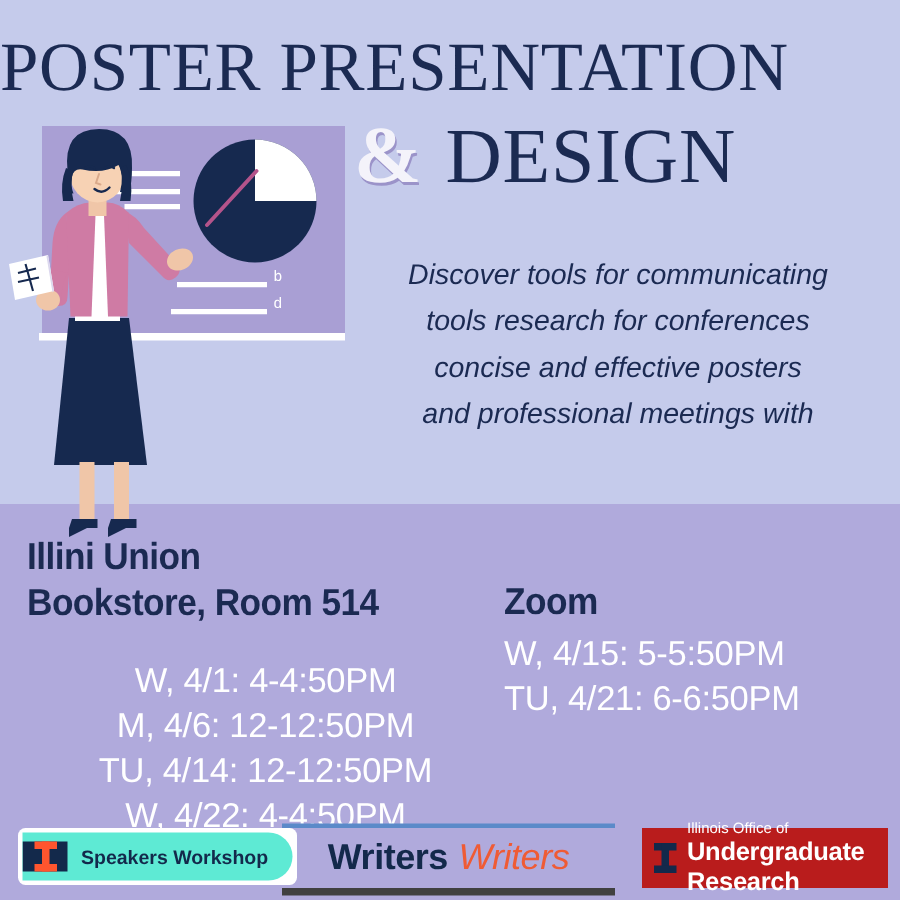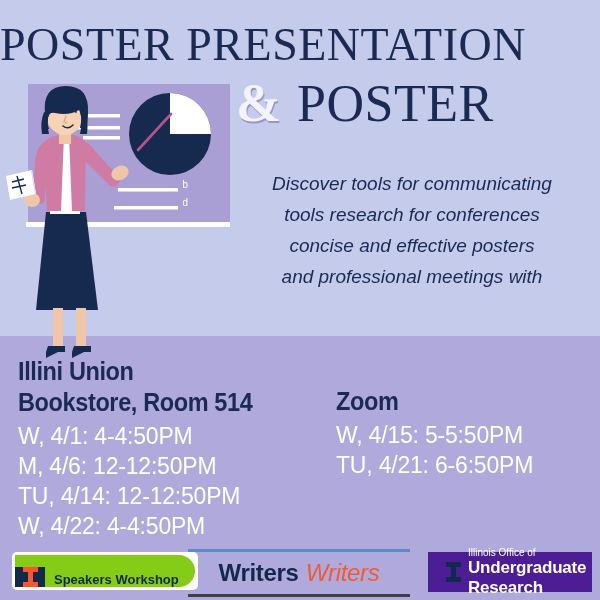--- a/index.html
+++ b/index.html
@@ -87,39 +87,39 @@
     transform:scaleX(0.94);
     transform-origin:left center;
   }
   .session {
     font-size:23px;
     color:#ffffff;
     line-height:30px;
     letter-spacing:-0.2px;
     font-weight:300;
   }
-  #info-left .sessions { margin-top:3px; }
+  #info-left .sessions { margin-top:20px;text-align:center; }
   #info-right .sessions { margin-top:3px; }
 
   
   #footer {
     position:absolute; left:0; top:548px; width:600px; height:52px;
   }
   
   #logo-speakers {
     position:absolute; left:12px; top:4px;
     height:38px;
     display:flex; align-items:stretch;
     background:#ffffff;
     border-radius:5px;
     padding:3px;
   }
   .sw-pill {
-    display:flex; align-items:flex-end;
-    background:#84cc16;
+    display:flex; align-items:center;
+    background:#5eead4;
     border-radius:0 16px 16px 0;
     overflow:hidden;
   }
   .ilogo-box {
     width:30px;
     background:#13294b;
     display:flex; align-items:center; justify-content:center;
     flex:0 0 auto;
   }
   .iblock {
@@ -141,60 +141,60 @@
     font-weight:700;
     color:#13294b;
     white-space:nowrap;
   }
 
   
   #logo-writers {
     position:absolute; left:188px; top:1px;
     width:222px; height:48px;
     border-top:3px solid #5b8ac9;
-    border-bottom:3px solid #404040;
+    border-bottom:5px solid #404040;
     display:flex; align-items:center; justify-content:center;
     gap:7px;
     text-align:right;
   }
   .ww-writers {
     font-size:24px; font-weight:700; color:#13294b; letter-spacing:-0.3px;
   }
   .ww-workshop {
     font-size:24px; font-style:italic; color:#ef5b35; letter-spacing:-0.3px;
   }
 
   
   #logo-uor {
     position:absolute; left:428px; top:4px;
     width:164px; height:40px;
-    background:#4c1d95;
+    background:#b91c1c;
     display:flex; align-items:center;
-    padding-left:18px;
+    padding-left:8px;
     gap:7px;
   }
   #logo-uor .ilogo-plain {
     width:22px; height:28px; display:flex; align-items:center; justify-content:center;
   }
   .uor-text { color:#ffffff; line-height:1.15; }
   .uor-l1 { font-size:10px; font-weight:400; }
   .uor-l2 { font-size:17px; font-weight:700; letter-spacing:-0.2px; }
 </style>
 </head>
 <body>
 
 <div id="bg-top"></div>
 <div id="bg-bottom"></div>
 
 <div id="title-block">
   <div class="title-line1">POSTER PRESENTATION</div>
 </div>
 <div id="title-line2-wrap">
   <span class="amp">&amp;</span>
-  <span class="title-line2">POSTER</span>
+  <span class="title-line2">DESIGN</span>
 </div>
 
 <div id="description">
   <div>Discover tools for communicating</div>
   <div>tools research for conferences</div>
   <div>concise and effective posters</div>
   <div>and professional meetings with</div>
 </div>
 
 <div id="illustration">

